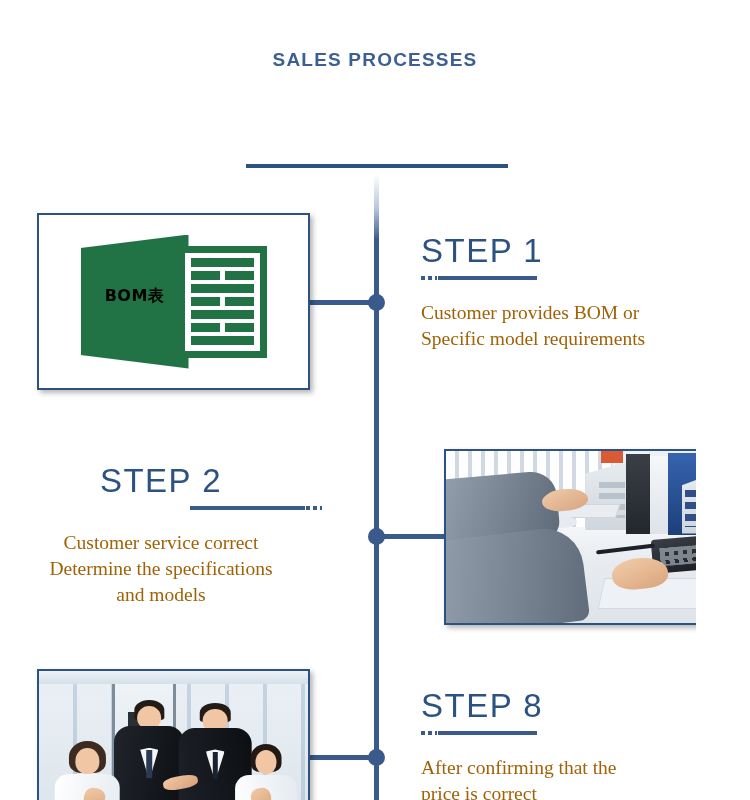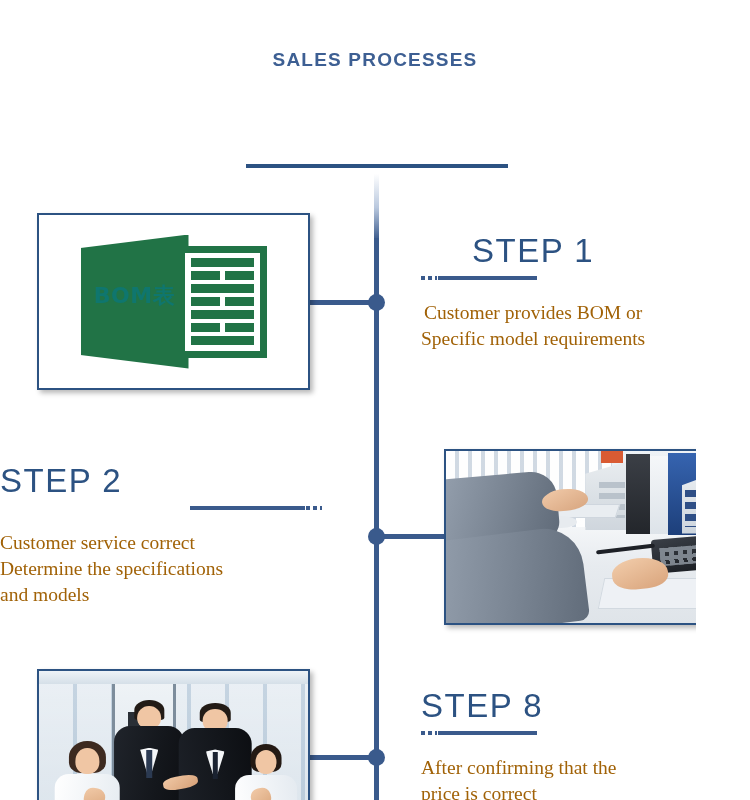--- a/index.html
+++ b/index.html
@@ -58,26 +58,26 @@
   }
   .step-ul { position:relative; height:4px; margin-top:9px; }
   .step-ul .solid { position:absolute; top:0; height:4px; background:#3a5a8c; }
   .step-ul .dots  { position:absolute; top:0; height:4px; width:16px;
                     background:repeating-linear-gradient(to right,#3a5a8c 0 4px,transparent 4px 7px); }
   .step-body {
     font-size:19.5px; line-height:1.33; color:#a16207; margin-top:20px;
     font-weight:400; white-space:pre-line;font-family:Liberation Serif, serif;
   }
 
-  .step-1 { left:421px; top:234px; text-align:center; }
+  .step-1 { left:421px; top:234px; text-align:left; }
   .step-1 .step-ul { width:116px; }
   .step-1 .step-ul .dots  { left:0; }
   .step-1 .step-ul .solid { left:17px; right:0; width:99px; }
 
-  .step-2 { left:0px; top:464px; width:322px; text-align:left; }
+  .step-2 { left:0px; top:464px; width:322px; text-align:center; }
   .step-2 .step-ul { width:132px; margin-left:auto; }
   .step-2 .step-ul .dots  { right:0; left:auto; }
   .step-2 .step-ul .solid { left:0; width:115px; }
 
   .step-3 { left:421px; top:689px; text-align:left; }
   .step-3 .step-ul { width:116px; }
   .step-3 .step-ul .dots  { left:0; }
   .step-3 .step-ul .solid { left:17px; width:99px; }
 
   
@@ -94,21 +94,21 @@
   .bom-wrap { position:absolute; left:50%; top:50%; transform:translate(-50%,-50%);
               width:186px; height:134px; }
   .bom-flag {
     position:absolute; left:0; top:0; width:108px; height:134px;
     background:#217346;
     clip-path:polygon(0 10%, 100% 0, 100% 100%, 0 90%);
   }
   .bom-label {
     position:absolute; left:0; top:46%; width:108px; text-align:center;
     transform:translateY(-50%);
-    color:#0f766e; font-size:22px; font-weight:700; letter-spacing:.5px;
+    color:#000000; font-size:16px; font-weight:700; letter-spacing:.5px;
     font-family:"DejaVu Sans","Liberation Sans",sans-serif;
   }
   .bom-sheet {
     position:absolute; left:97px; top:11px; width:89px; height:112px;
     background:#217346; padding:7px;
   }
   .bom-sheet-inner { width:100%; height:100%; background:#fff; padding:5px 6px;
                      display:flex; flex-direction:column; justify-content:space-between; }
   .bom-row { height:9px; background:#217346; }
   .bom-row.split { display:flex; gap:5px; background:transparent; }

